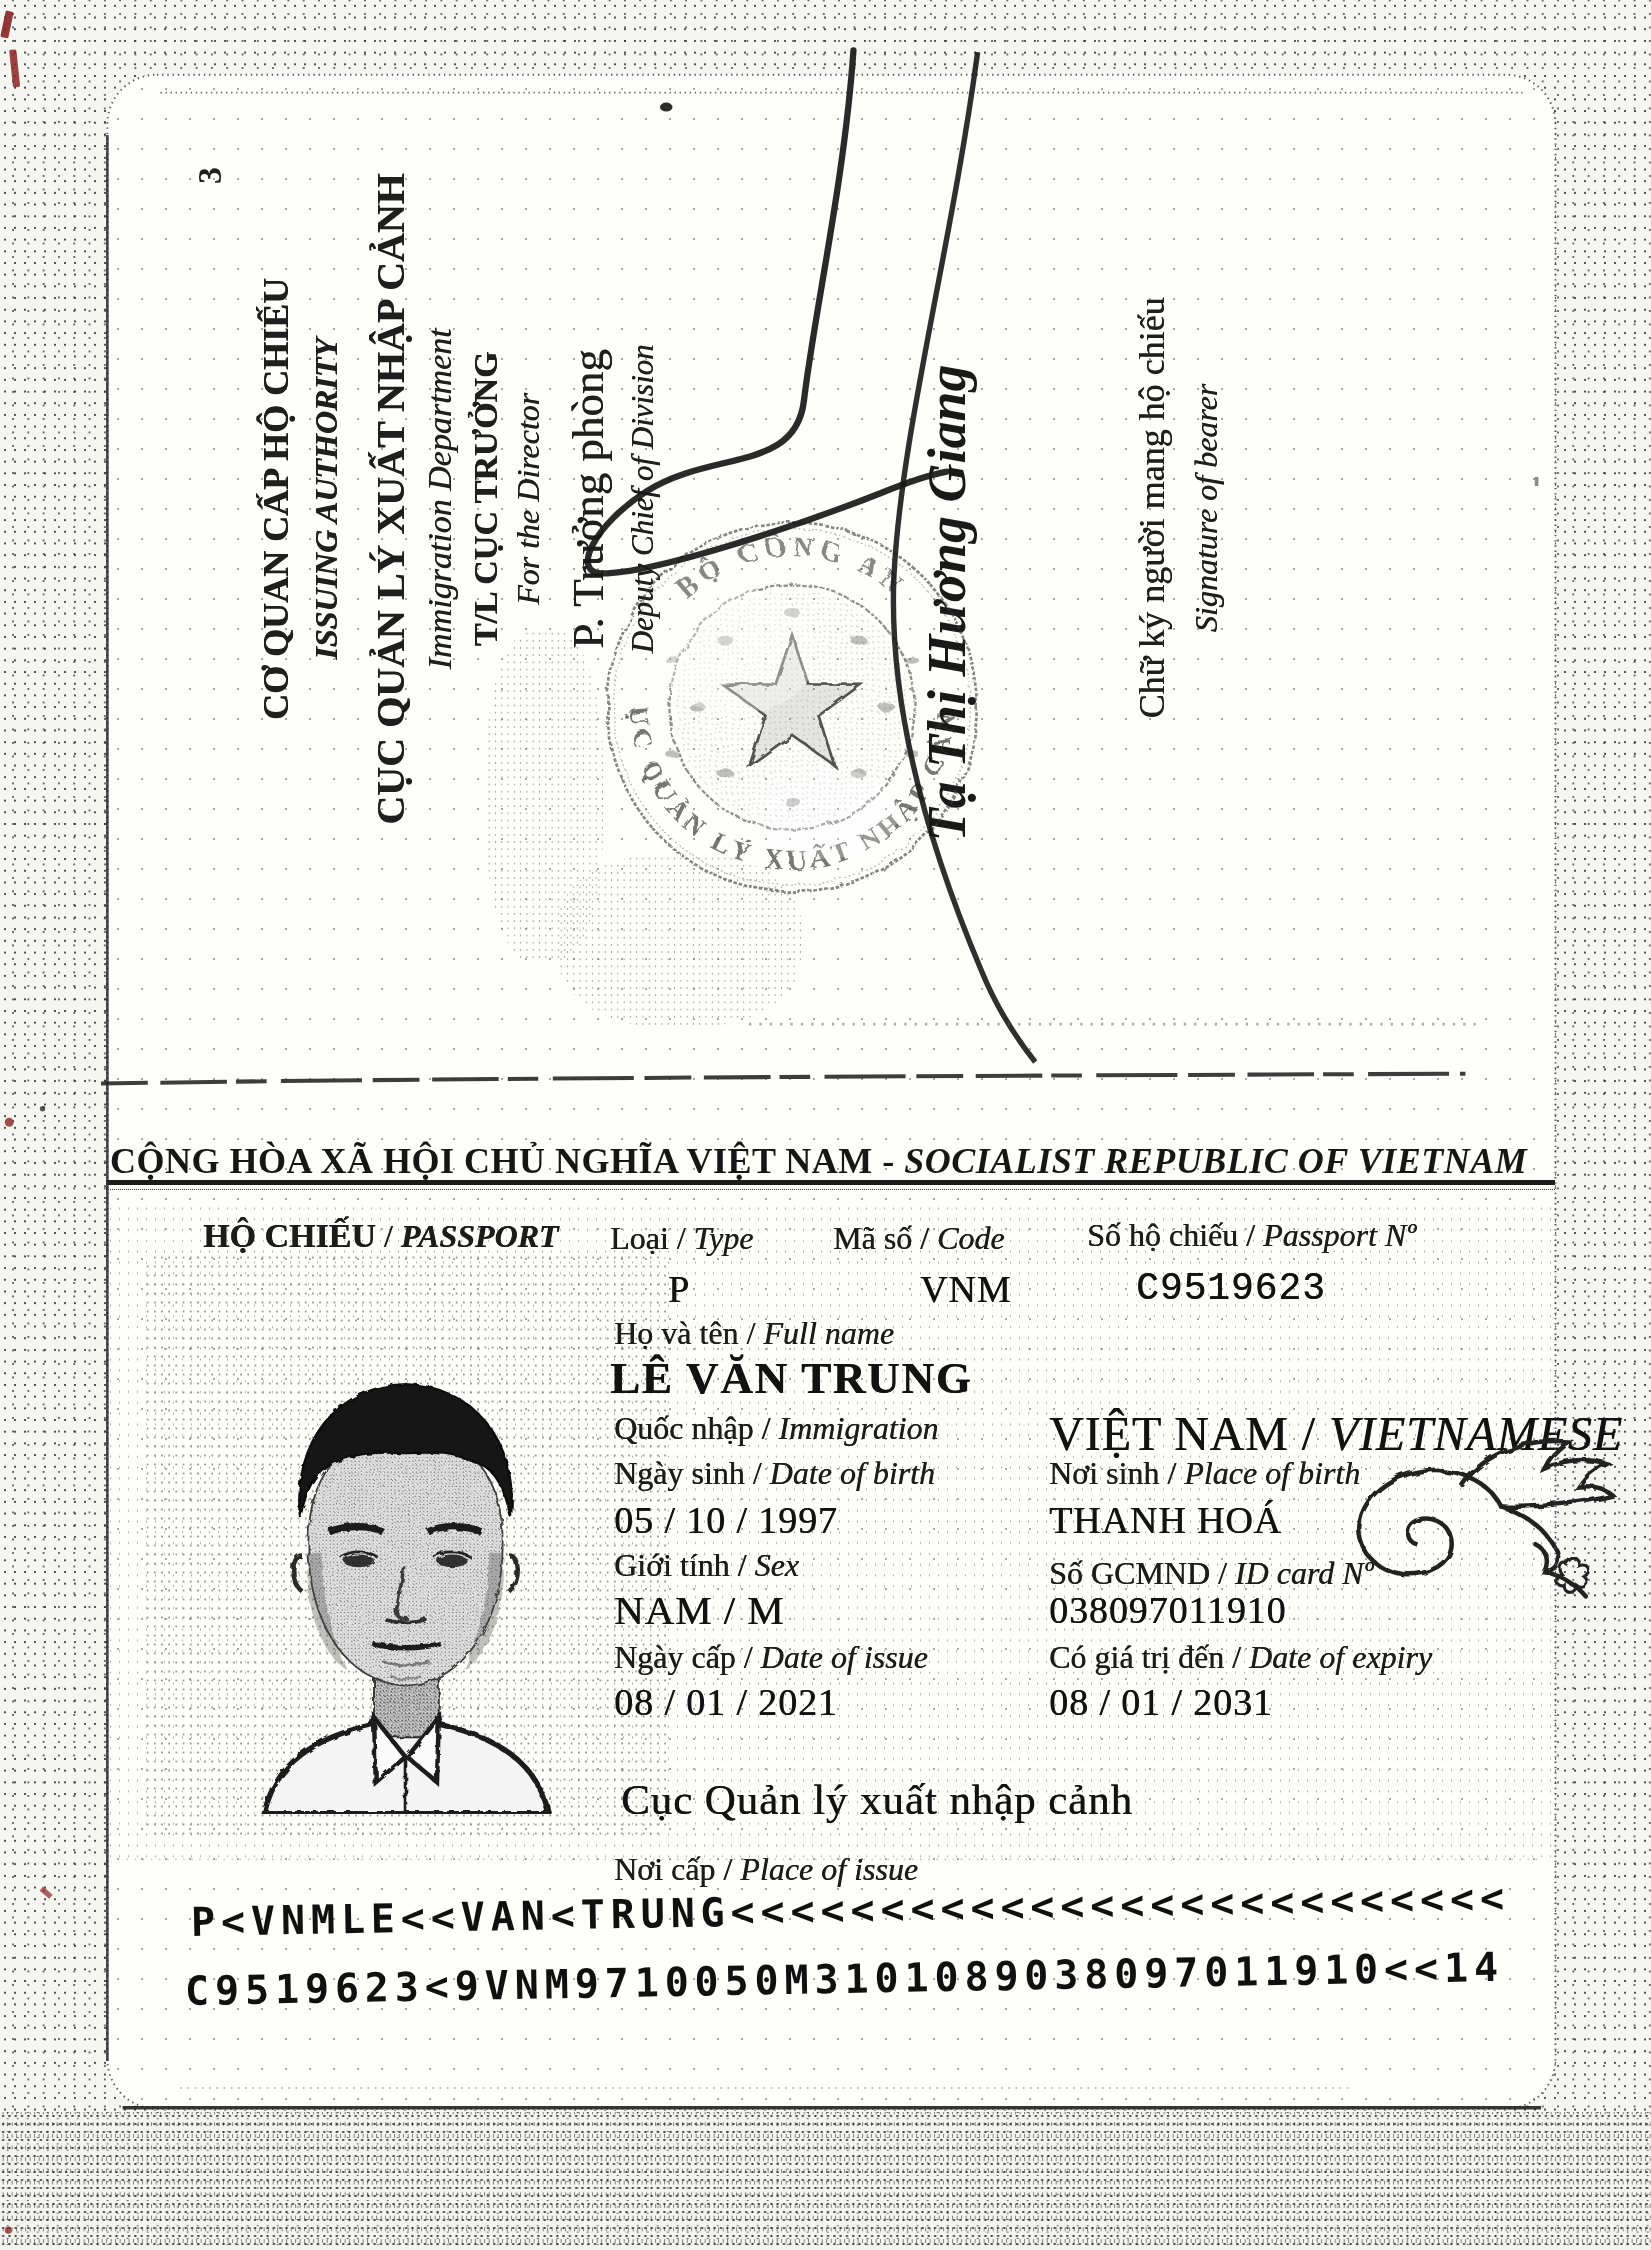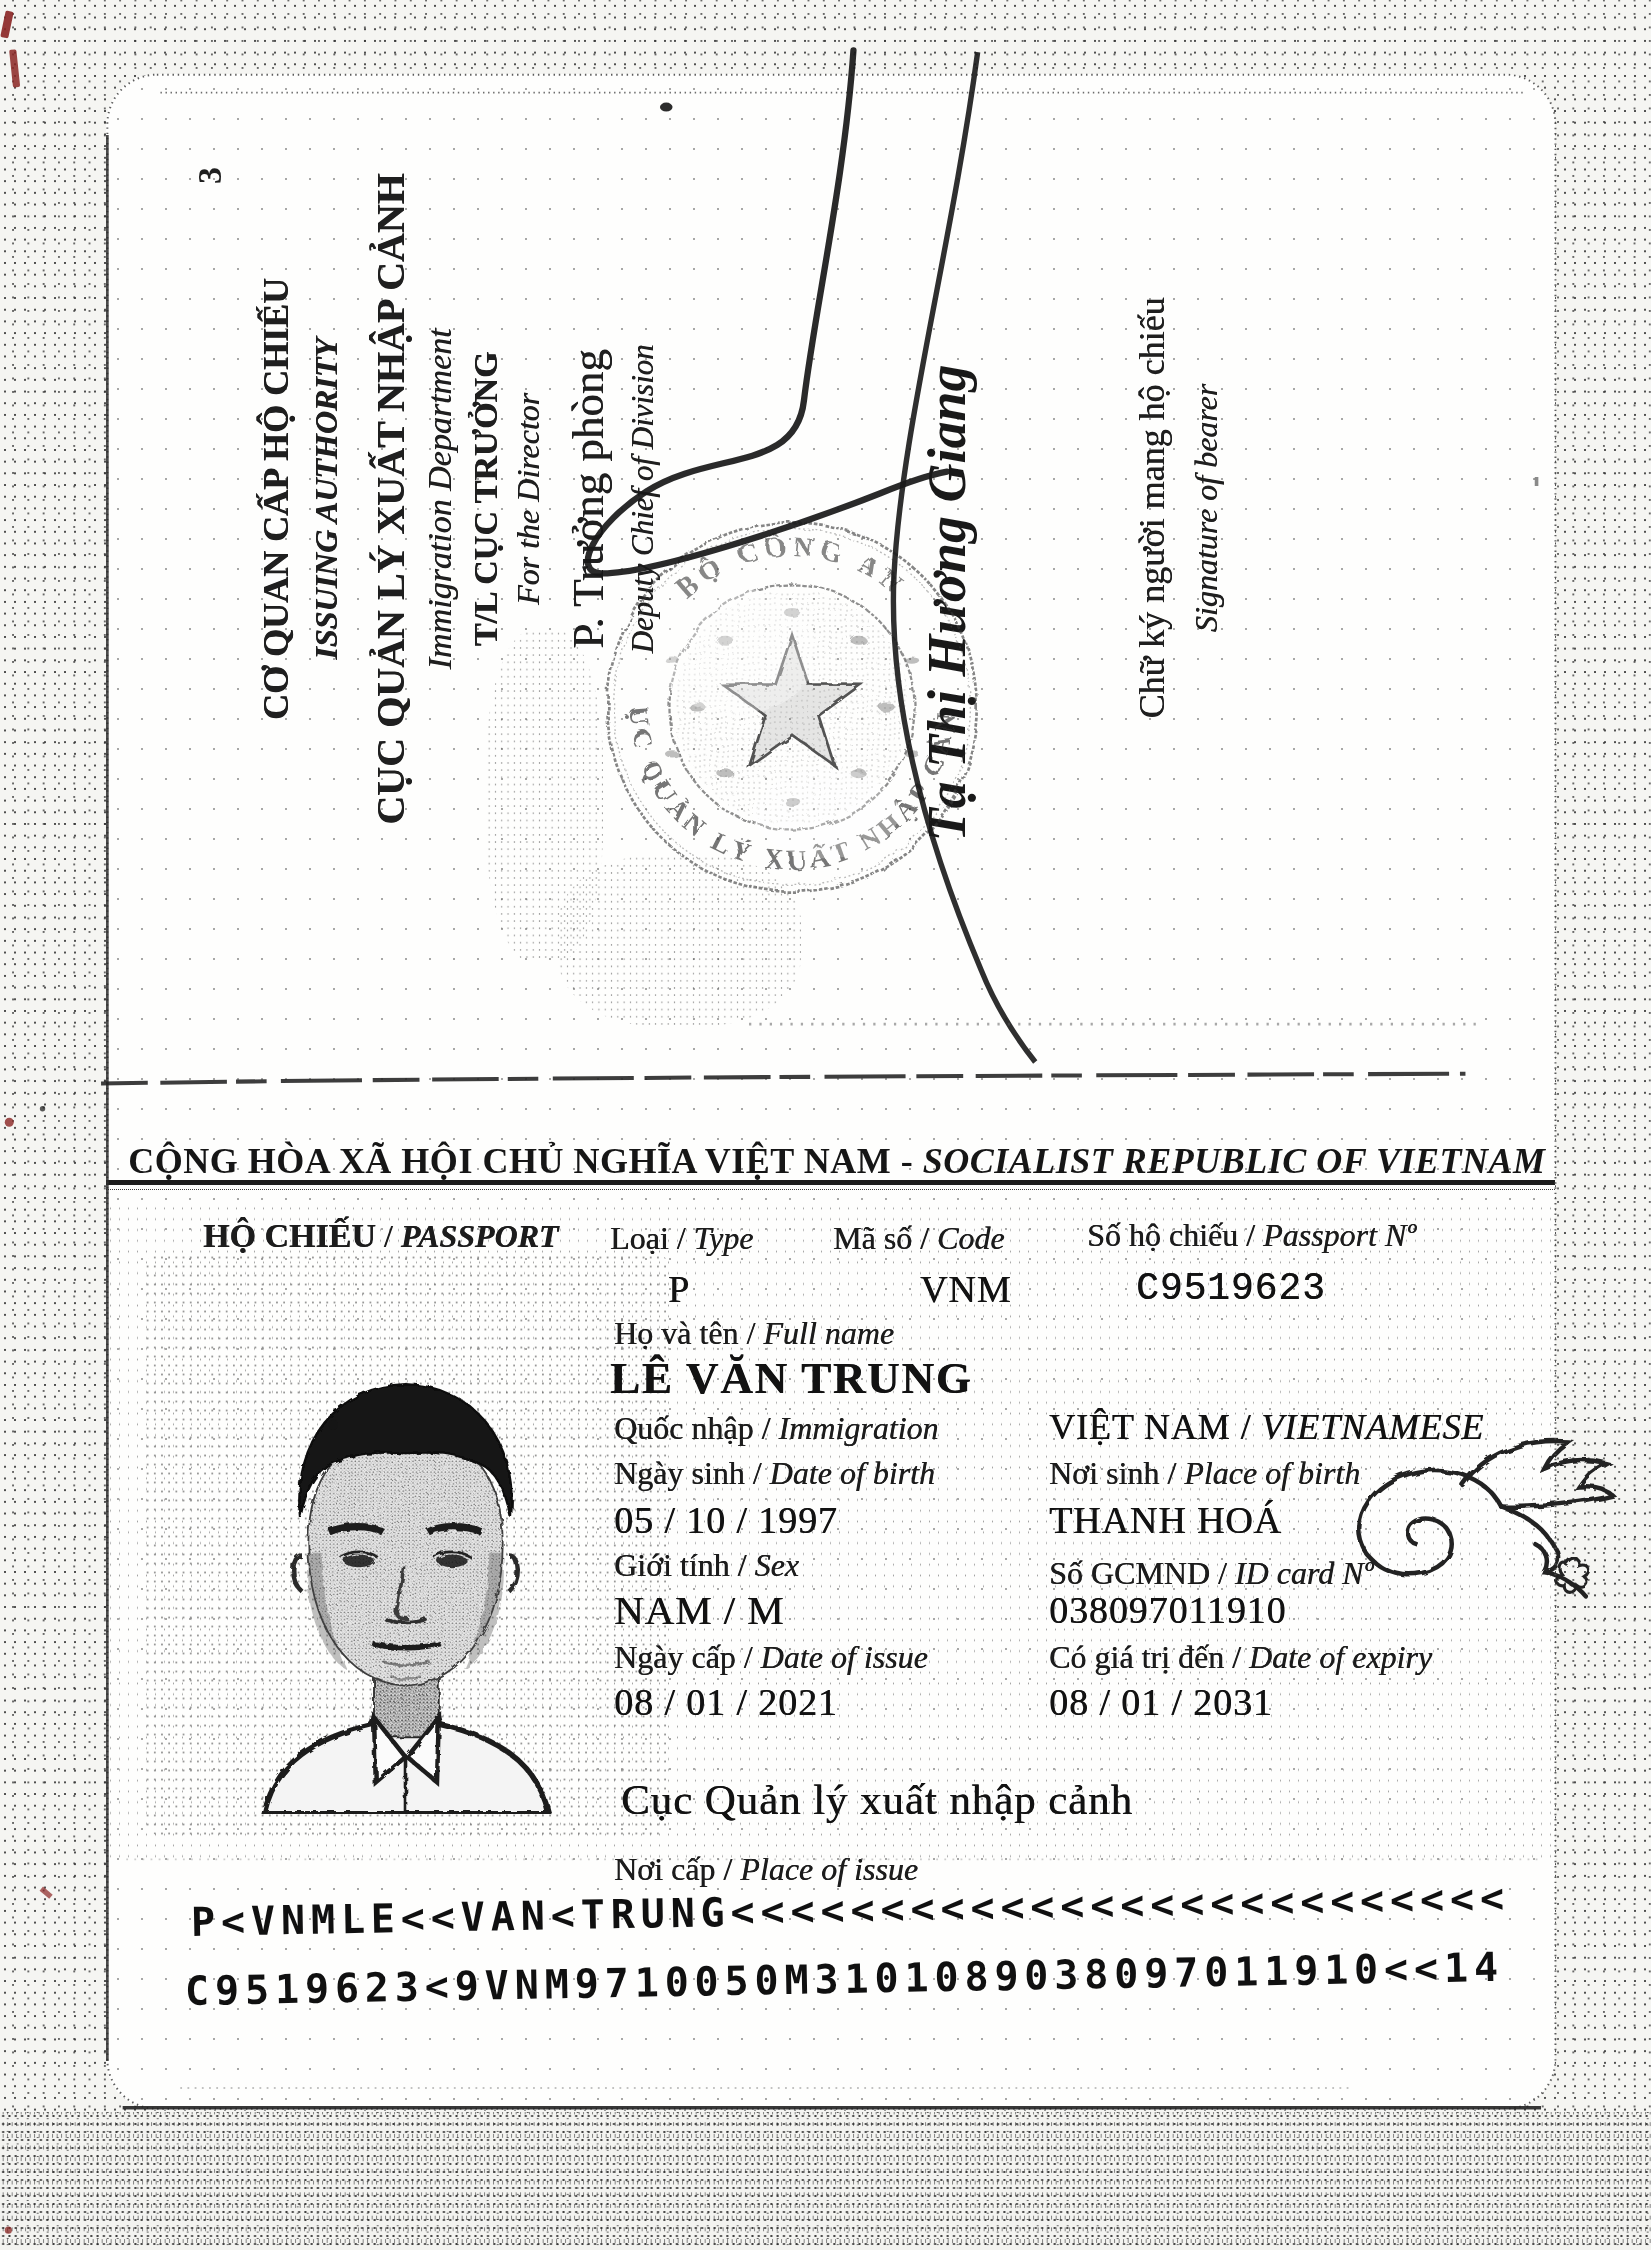--- a/index.html
+++ b/index.html
@@ -55,21 +55,21 @@
     color:#1f1f1f;
   }
   .p3line{position:absolute;left:77px;width:1008px;text-align:center;white-space:nowrap;text-shadow:0.5px 0 0 currentColor;}
   .p3-b{font-weight:bold;}
   .p3-i{font-style:italic;}
   .pageno{position:absolute;left:896px;top:85px;font-size:34px;font-weight:bold;}
   .bearer-vi{position:absolute;left:68px;top:1025px;width:1008px;text-align:center;font-size:36px;white-space:nowrap;text-shadow:0.5px 0 0 #1f1f1f;}
   .bearer-en{position:absolute;left:68px;top:1082px;width:1008px;text-align:center;font-size:32px;font-style:italic;white-space:nowrap;text-shadow:0.4px 0 0 #1f1f1f;}
   .sigline{position:absolute;left:225px;top:810px;width:504px;text-align:center;font-size:54px;font-weight:bold;font-style:italic;white-space:nowrap;color:#191919;}
   
-  .title{position:absolute;left:117px;top:1140px;width:1440px;text-align:center;font-size:36px;font-weight:bold;color:#161616;white-space:nowrap;letter-spacing:0.5px;}
+  .title{position:absolute;left:110px;top:1140px;width:1440px;text-align:left;font-size:36px;font-weight:bold;color:#161616;white-space:nowrap;letter-spacing:0.5px;}
   .title .en{font-style:italic;}
   .rule1{position:absolute;left:106px;top:1180px;width:1449px;height:4.5px;background:#1c1c1c;}
   .rule2{position:absolute;left:106px;top:1189px;width:1449px;height:0;border-top:1.8px dotted #3a3a3a;}
   .lbl{position:absolute;font-size:32px;color:#1c1c1c;white-space:nowrap;text-shadow:0.4px 0 0 #1c1c1c;}
   .lbl .en{font-style:italic;}
   .lbl-doc .vi{font-weight:bold;font-size:34px;margin-top:18px;}
   .lbl-doc .en{font-weight:bold;}
   .val{position:absolute;font-size:38px;color:#121212;white-space:nowrap;letter-spacing:0.9px;text-shadow:0.5px 0 0 #121212;}
   .val .en{font-style:italic;}
   .val-name{font-size:45px;font-weight:bold;letter-spacing:1.8px;}
@@ -172,21 +172,21 @@
   <div class="val" style="left:1136px;top:1267px;font-family:Liberation Mono, monospace;">C9519623</div>
 
   <div class="lbl" style="left:614px;top:1315px;">
     <span class="vi">Họ và tên</span><span> / </span><span class="en">Full name</span>
   </div>
   <div class="val val-name" style="left:610px;top:1352px;">LÊ VĂN TRUNG</div>
 
   <div class="lbl" style="left:614px;top:1410px;">
     <span class="vi">Quốc nhập</span><span> / </span><span class="en">Immigration</span>
   </div>
-  <div class="val" style="left:1049px;top:1406px;font-size:36px;">
+  <div class="val" style="left:1049px;top:1406px;font-size:48px;">
     <span class="vi">VIỆT NAM</span><span> / </span><span class="en">VIETNAMESE</span>
   </div>
 
   <div class="lbl" style="left:614px;top:1455px;">
     <span class="vi">Ngày sinh</span><span> / </span><span class="en">Date of birth</span>
   </div>
   <div class="lbl" style="left:1049px;top:1455px;">
     <span class="vi">Nơi sinh</span><span> / </span><span class="en">Place of birth</span>
   </div>
   <div class="val" style="left:614px;top:1498px;">05 / 10 / 1997</div>

